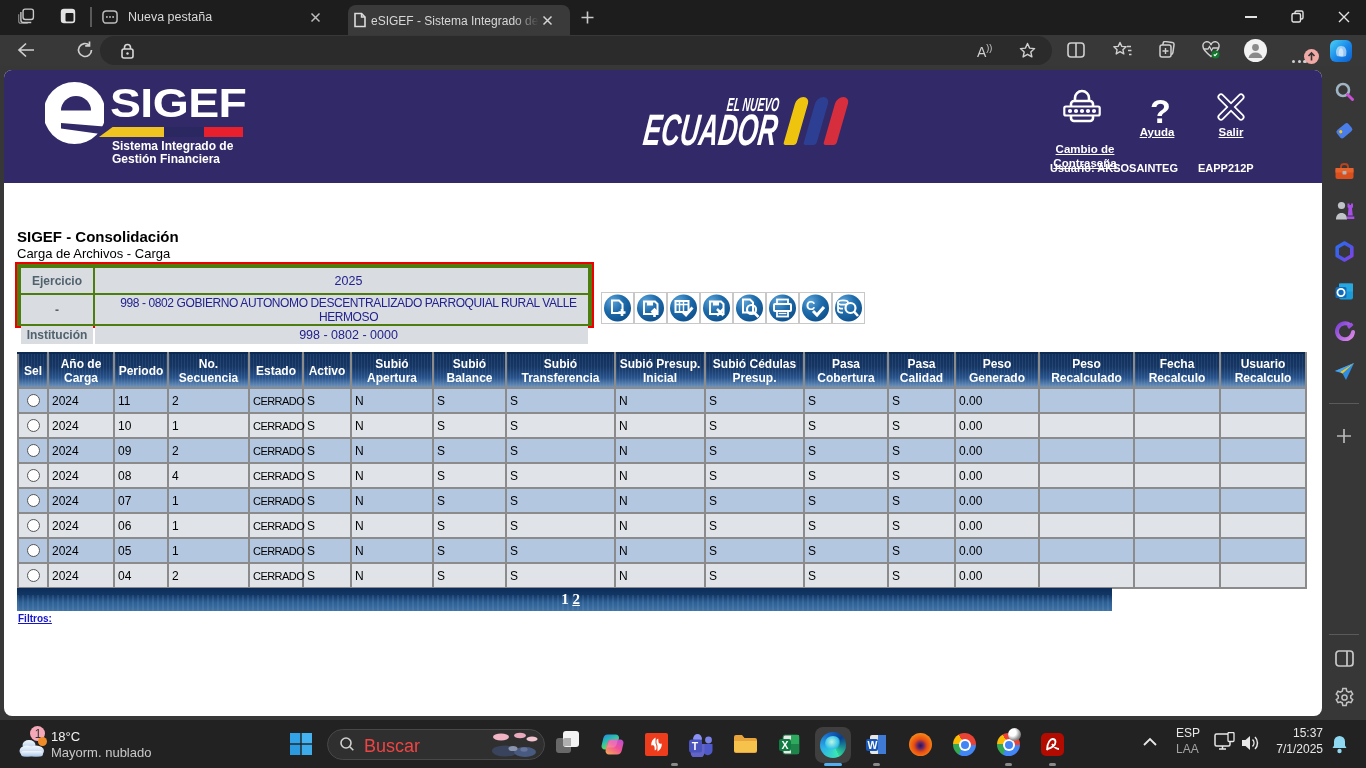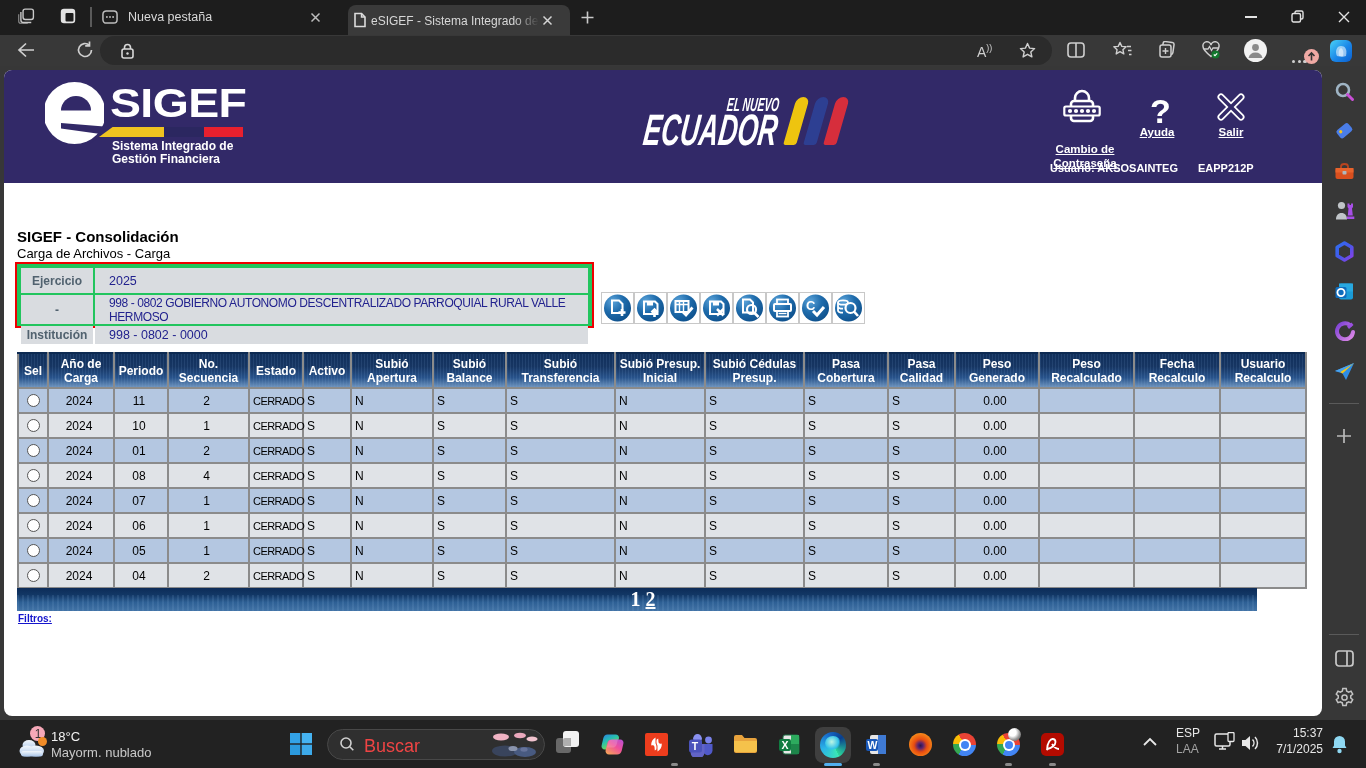--- a/index.html
+++ b/index.html
@@ -21,49 +21,49 @@
 #hdr { position:absolute; left:0; top:0; width:1318px; height:113px; background:#322968; }
 #marquee { position:absolute; left:0; top:112px; width:1318px; height:17px; background:#ffffff;
   border-top:1px solid #2e8b99; border-bottom:1px solid #2e8b99; overflow:hidden; }
 #marquee div { font-size:13px; letter-spacing:0.66px; color:#2c2a6e; white-space:nowrap; position:absolute; left:1px; top:1px; }
 #menubar { position:absolute; left:0; top:129px; width:1318px; height:23px; background:#322968; }
 #menubar span { position:absolute; top:4px; color:#ffffff; font-size:13px; }
 #title1 { position:absolute; left:13px; top:158px; font-size:15px; font-weight:bold; color:#000; }
 #title2 { position:absolute; left:13px; top:176px; font-size:13px; color:#000; }
 
 #redbox { position:absolute; left:11px; top:192px; width:579px; height:66px; border:2px solid #ee0000;
-  background:#22c55e; padding:2px; }
+  background:#4d7c0f; padding:2px; }
 #redbox table { border-collapse:separate; border-spacing:2px; width:100%; height:100%; }
 #redbox td { background:#d9dce0; vertical-align:middle; }
 #redbox td.lb { width:72px; text-align:center; color:#51626f; font-weight:bold; font-size:12px; }
-#redbox td.vl { color:#22228e; font-size:12.5px; padding-left:14px; }
+#redbox td.vl { color:#22228e; font-size:12.5px; padding-left:14px;text-align:center; }
 
 #ticons { position:absolute; left:597px; top:222px; }
 #ticons .tc { position:absolute; top:0; width:33px; height:32px; border:1px solid #c8c8c8; background:#fff; }
 
 #grid { position:absolute; left:13px; top:282px; width:1290px; border-collapse:collapse; table-layout:fixed;
   border-left:2px solid #6e6e6e; border-right:2px solid #6e6e6e; }
 #grid th { background:
   repeating-linear-gradient(90deg, rgba(130,170,215,0.13) 0 1px, rgba(0,0,0,0) 1px 3px),
   linear-gradient(180deg,#11305c 0%,#163562 38%,#28538b 72%,#6d93bd 100%);
   color:#fff; font-size:12px; font-weight:bold; vertical-align:middle; text-align:center;
   line-height:14px; border:2px solid #8b8b8b; border-top:2px solid #0d2a52; height:35px; padding:0; }
 #grid td { font-size:12px; color:#000; border:2px solid #8b8b8b; height:25px; padding:0 3px;
   vertical-align:middle; }
 #grid tr.odd td { background:#b4c7e1; }
 #grid tr.even td { background:#e0e3e7; }
-#grid td.r { text-align:center; padding-right:7px;margin-top:44px; }
+#grid td.r { text-align:left; padding-right:7px;margin-top:44px; }
 .radio { width:13px; height:13px; border-radius:50%; background:#fff; border:1.5px solid #555;
   margin:0 auto; }
-#gridfoot { position:absolute; left:13px; top:518px; width:1240px; height:23px; text-align:center;
+#gridfoot { position:absolute; left:13px; top:518px; width:1095px; height:23px; text-align:center;
   background-image:
    repeating-linear-gradient(90deg, rgba(140,180,220,0.13) 0 2px, rgba(0,0,0,0) 2px 5px),
    linear-gradient(180deg,#0d2c58 0%,#123765 30%,#2d5f94 62%,#4273a6 100%);
   background-size:100% 16px,100% 100%; background-position:0 7px,0 0; background-repeat:no-repeat,no-repeat;
-  color:#fff; font-family:"Liberation Serif",serif; font-weight:bold; font-size:20px; line-height:23px;padding-left:12px; }
+  color:#fff; font-family:"Liberation Serif",serif; font-weight:bold; font-size:15px; line-height:23px;padding-left:12px; }
 #filtros { position:absolute; left:14px; top:543px; font-size:10px; font-weight:bold; color:#1515cc;
   text-decoration:underline; }
 
 #sidebar { position:absolute; left:1322px; top:66px; width:44px; height:654px; background:#373737; }
 
 #taskbar { position:absolute; left:0; top:720px; width:1366px; height:48px; background:#222222; }
 </style>
 </head>
 <body>
 <div id="tabbar">
@@ -370,21 +370,21 @@
           <td class="r">0.00</td>
           <td></td>
           <td></td>
           <td></td>
         </tr>
     <tr class="odd">
           <td>
             <div class="radio"></div>
           </td>
           <td class="r">2024</td>
-          <td class="r">01</td>
+          <td class="r">09</td>
           <td class="r">2</td>
           <td style="font-size:11px;letter-spacing:-0.55px">CERRADO</td>
           <td>S</td>
           <td>N</td>
           <td>S</td>
           <td>S</td>
           <td>N</td>
           <td>S</td>
           <td>S</td>
           <td>S</td>

